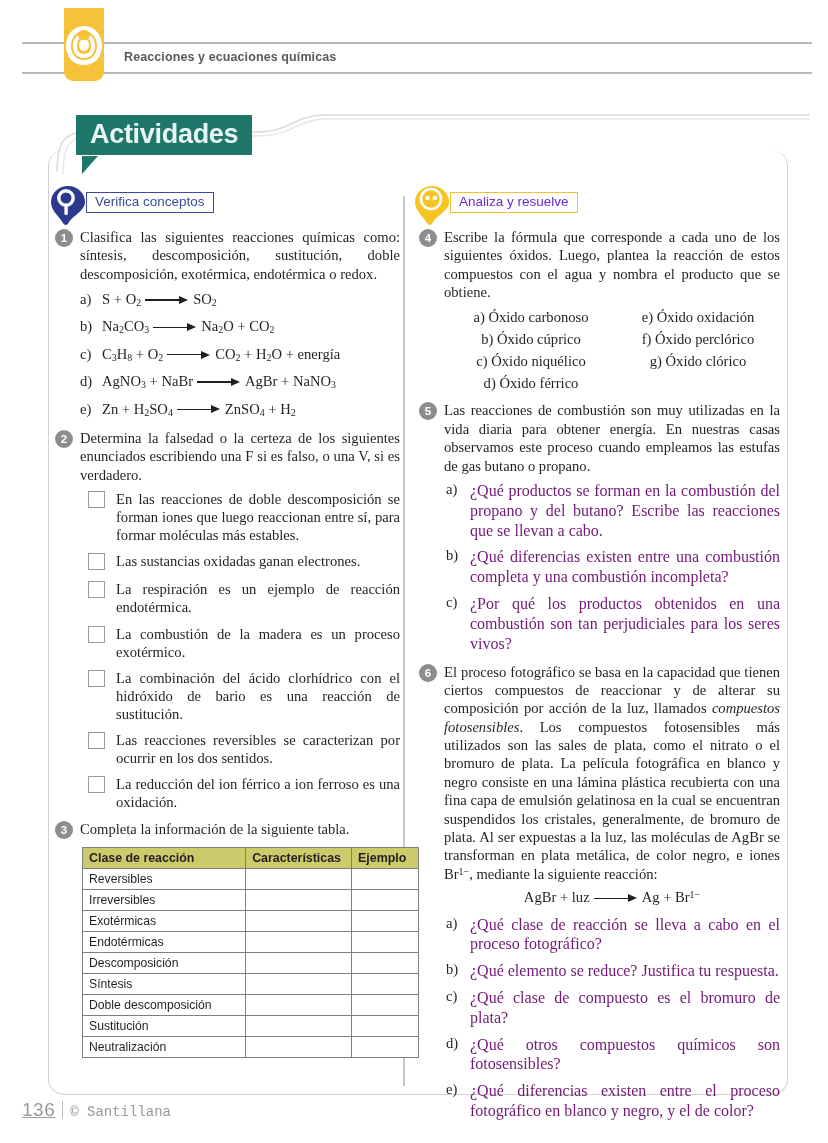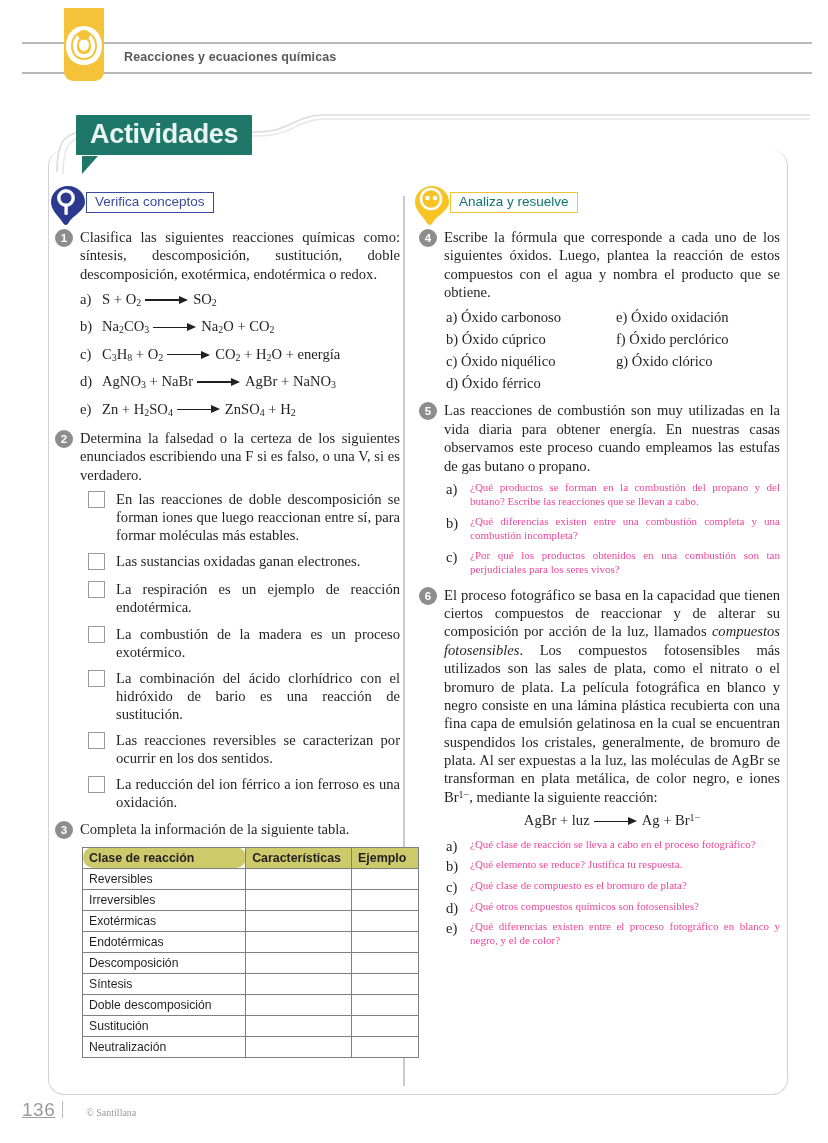--- a/index.html
+++ b/index.html
@@ -126,21 +126,21 @@
     border: 1.5px solid #3a4a9e;
     padding: 1px 8px 3px 8px;
     font-family: "Liberation Sans", sans-serif;
     font-size: 13.5px;
     color: #3a4a9e;
     background: #fff;
     white-space: nowrap;
   }
   .sec-label.yellow {
     border-color: #f2c230;
-    color: #0f766e;
+    color: #6d28d9;
     text-align: center;
   }
 
   
   .ex {
     position: relative;
     padding-left: 32px;
     margin-bottom: 9px;
   }
   .ex-num {
@@ -237,34 +237,35 @@
     padding-left: 26px;
     margin-bottom: 7px;
   }
   .sub-let {
     position: absolute;
     left: 2px; top: 0;
     font-size: 14.6px;
     color: #231f20;
   }
   .sub-text {
-    font-size: 11px;
+    font-size: 16px;
     line-height: 1.24;
-    color: #ec4899;
+    color: #701a75;
     text-align: justify;
     text-justify: inter-word;
   }
 
   
   .oxide-grid {
     margin-top: 6px;
     display: grid;
     grid-template-columns: 170px 1fr;
     row-gap: 4px;
     padding-left: 2px;
+    text-align: center;
   }
   .oxide-item {
     font-size: 14.6px;
     line-height: 1.25;
     color: #231f20;
     white-space: nowrap;
   }
 
   
   .center-eq {
@@ -290,21 +291,21 @@
     color: #231f20;
     height: 21px;
     text-align: left;
   }
   table.tbl th {
     background: #ccca6b;
     font-weight: bold;
     font-size: 12.4px;
   }
   table.tbl td { background: #fff; }
-  .c1 { width: 164px; border-radius: 10px; }
+  .c1 { width: 164px; }
   .c2 { width: 106px; }
   .c3 { width: 67px; }
 
   
   .footer {
     position: absolute;
     left: 22px; bottom: 22px;
     display: flex; align-items: baseline;
   }
   .pg-num {
@@ -314,24 +315,23 @@
     letter-spacing: 0.5px;
     text-decoration: underline;
   }
   .pg-sep {
     width: 1px; height: 17px;
     background: #b9b9b9;
     margin: 0 7px;
     position: relative; top: 2px;
   }
   .pg-credit {
-    font-family: Liberation Serif, serif;
-    font-size: 10px;
+    font-family: Liberation Mono, monospace;
+    font-size: 14px;
     color: #9a9a9a;
-    margin-left: 16px;
   }
 </style>
 </head>
 <body>
 
 <div class="page">
 
   <div class="topbar">
     <div class="topline a"></div>
     <div class="topline b"></div>

